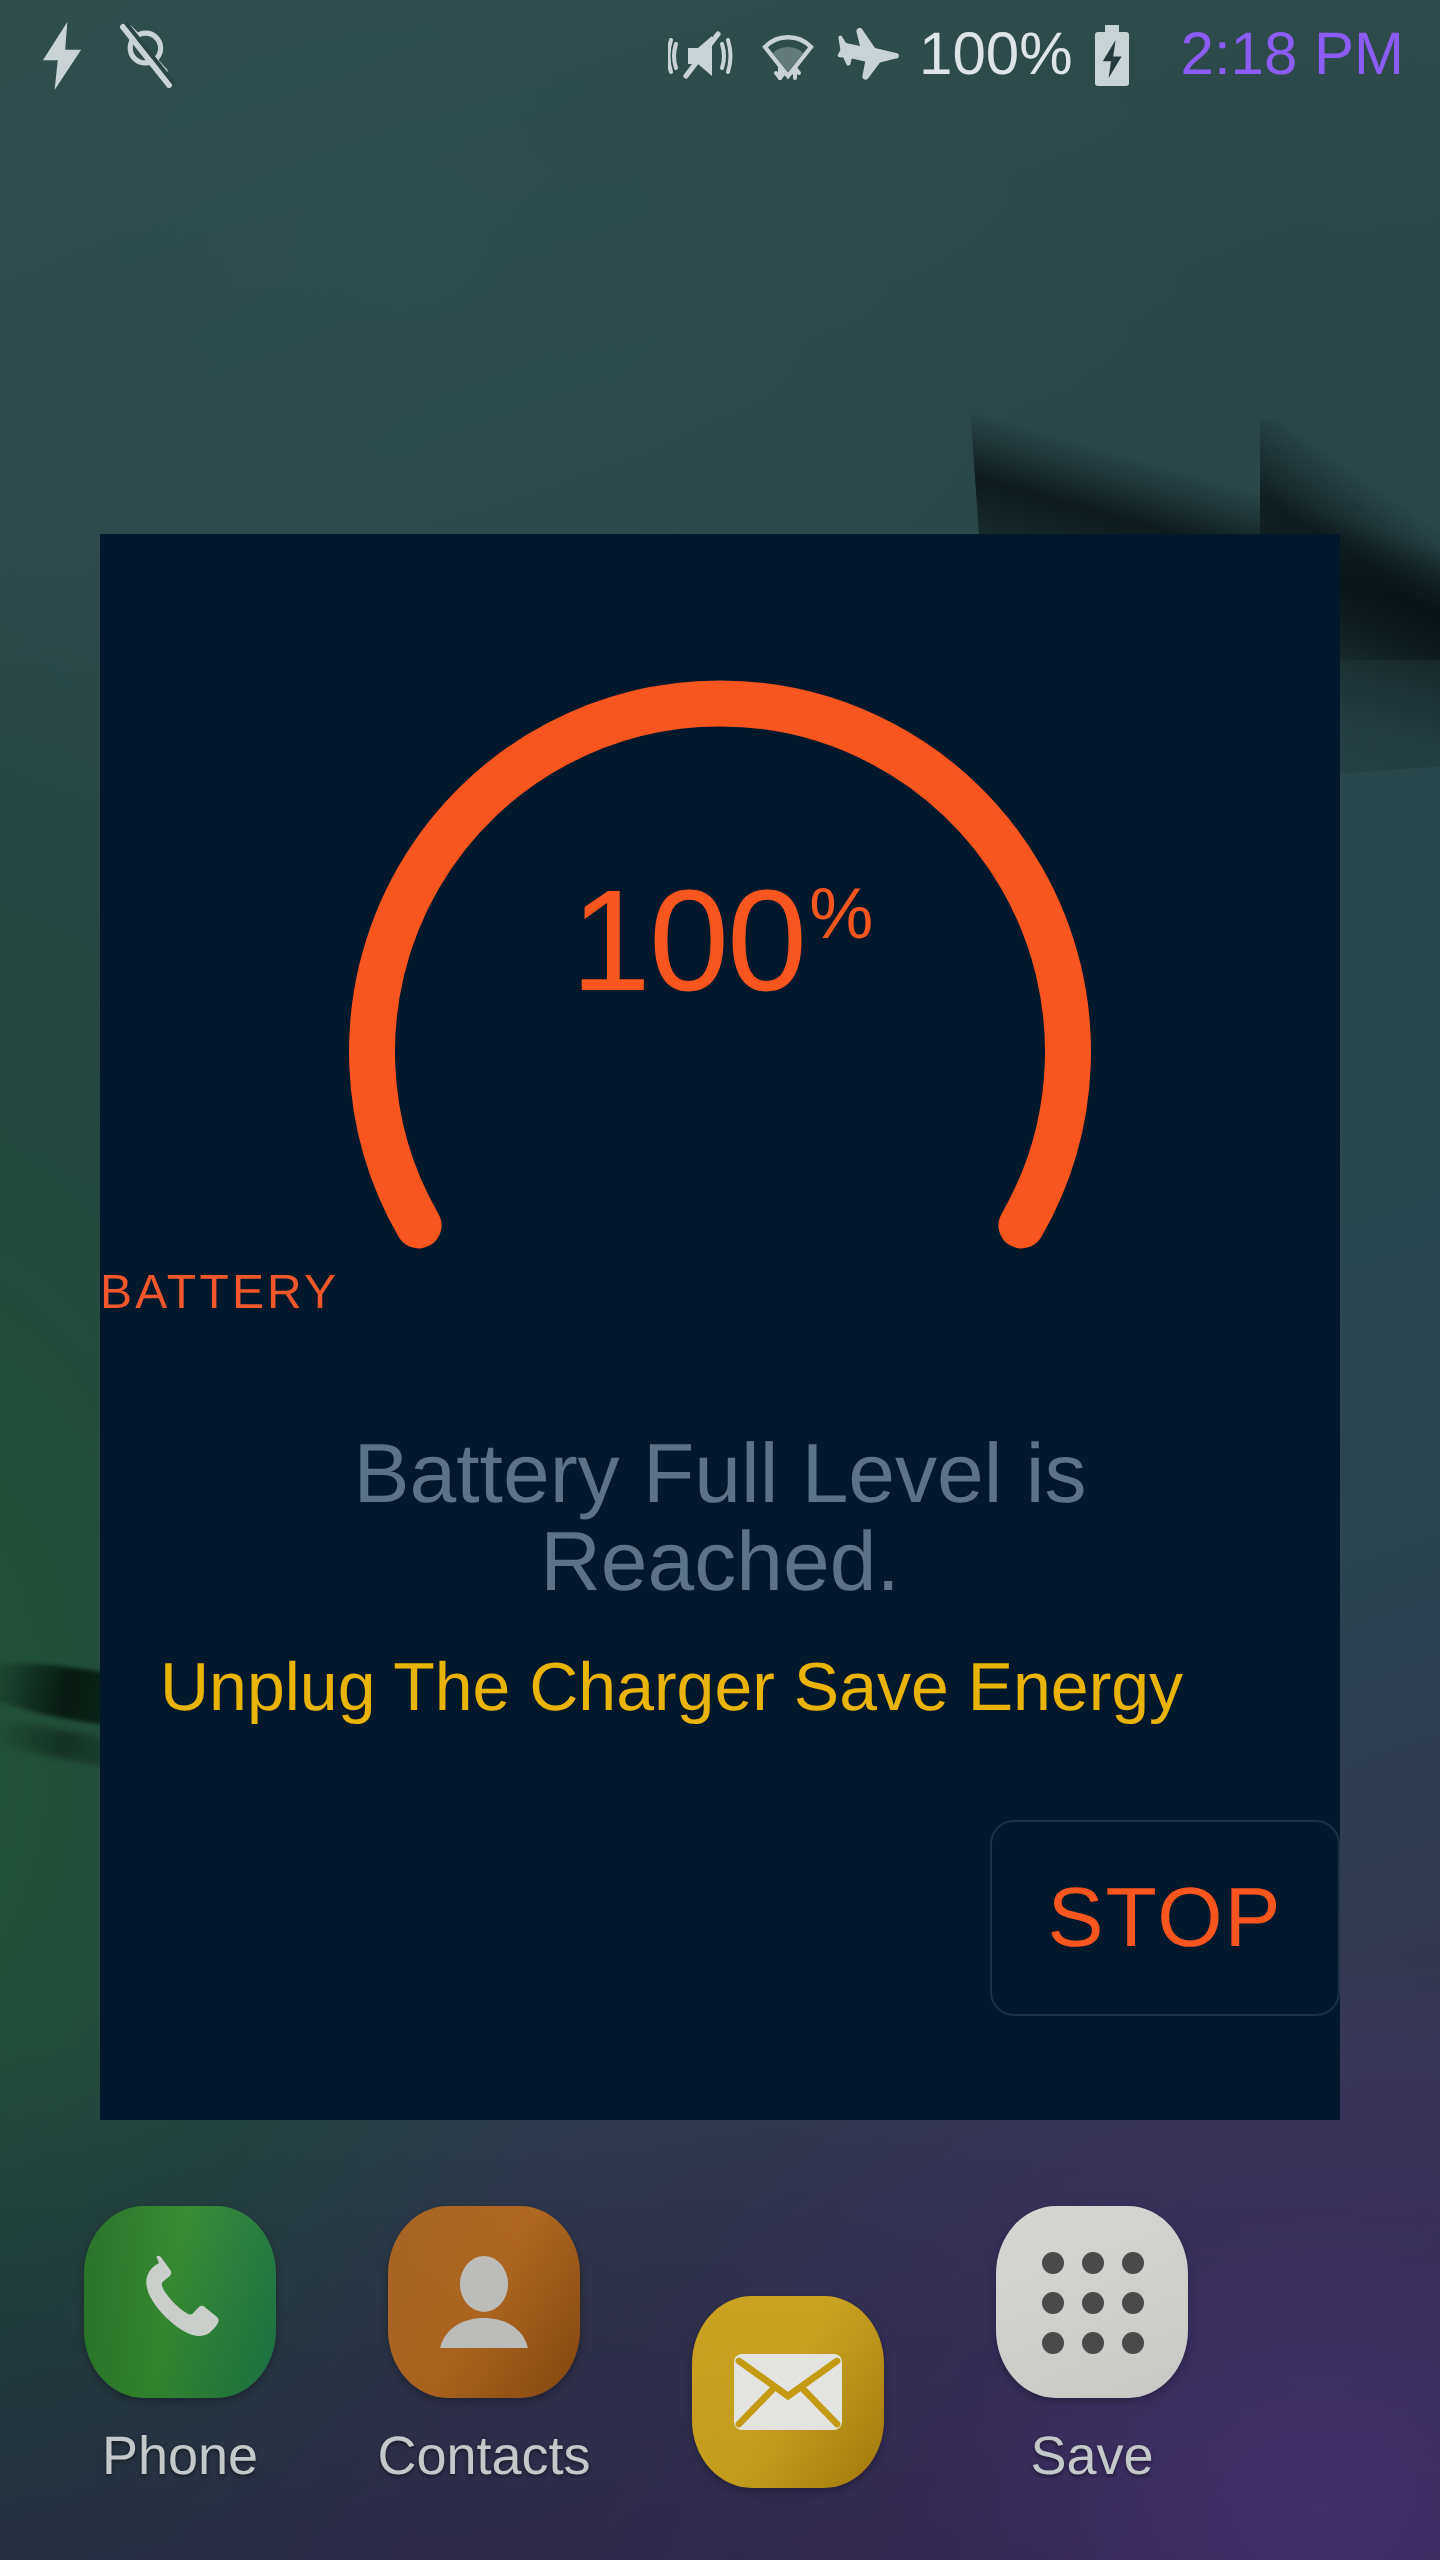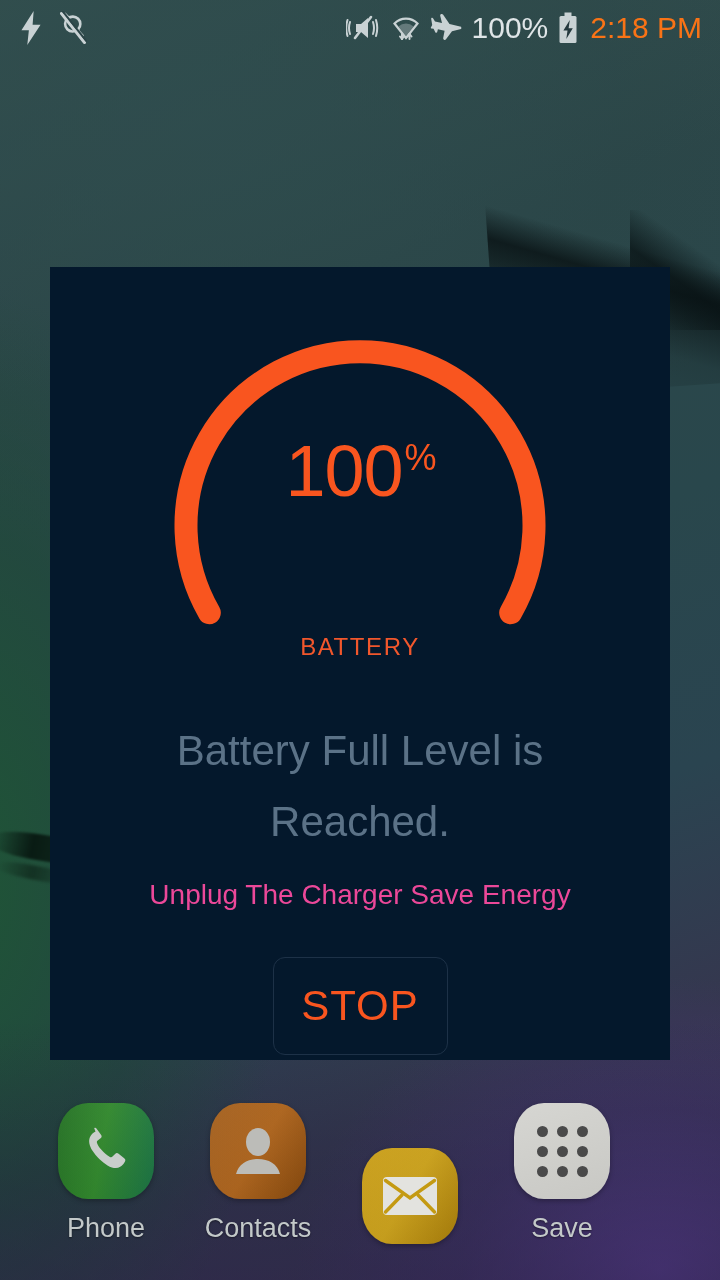--- a/index.html
+++ b/index.html
@@ -98,21 +98,21 @@
   }
   .sb-left { gap: 14px; }
   .sb-right { gap: 10px; }
   .sb-ico {
     display: inline-flex;
     align-items: center;
     justify-content: center;
     opacity: 0.92;
   }
   .sb-batt-pct { font-size: 30px; color: #dfe5e7; }
-  .sb-clock { font-size: 30px; color: #f97316; margin-left: 2px; }
+  .sb-clock { font-size: 30px; color: #8b5cf6; margin-left: 14px; }
 
   
   .dialog {
     position: absolute;
     left: 50px;
     top: 267px;
     width: 620px;
     height: 793px;
     background: #04182c;
     box-shadow: 0 0 0 rgba(0,0,0,0);
@@ -148,48 +148,48 @@
     vertical-align: super;
     position: relative;
     top: -20px;
     left: 2px;
   }
   .gauge-label {
     position: absolute;
     left: 0;
     top: 366px;
     width: 620px;
-    text-align: center;
+    text-align: left;
     font-size: 24px;
     letter-spacing: 1.6px;
     color: #f2572c;
   }
 
   .dlg-title {
     margin-top: 48px;
     padding: 0 44px;
     text-align: center;
     font-size: 42px;
-    line-height: 71px;
+    line-height: 44px;
     color: #5b7287;
     font-weight: 400;
   }
   .dlg-sub {
     margin-top: 22px;
     padding: 0 30px;
-    text-align: center;
-    font-size: 28px;
-    color: #ec4899;
+    text-align: left;
+    font-size: 34px;
+    color: #eab308;
     font-weight: 400;
   }
 
   .stop-row {
     margin-top: 46px;
     display: flex;
-    justify-content: center;
+    justify-content: flex-end;
   }
   .stop-btn {
     width: 175px;
     height: 98px;
     border: 1px solid #1d3147;
     border-radius: 12px;
     background: transparent;
     color: #f9551f;
     font-size: 42px;
     letter-spacing: 1px;
@@ -197,21 +197,21 @@
     display: flex;
     align-items: center;
     justify-content: center;
     cursor: pointer;
     padding: 0;
   }
 
   
   .dock {
     position: absolute;
-    left: 16px;
+    left: 0;
     bottom: 36px;
     width: 636px;
     display: flex;
     justify-content: space-around;
     align-items: flex-end;
     padding: 0 14px;
     box-sizing: border-box;
   }
   .dock-item {
     width: 150px;

